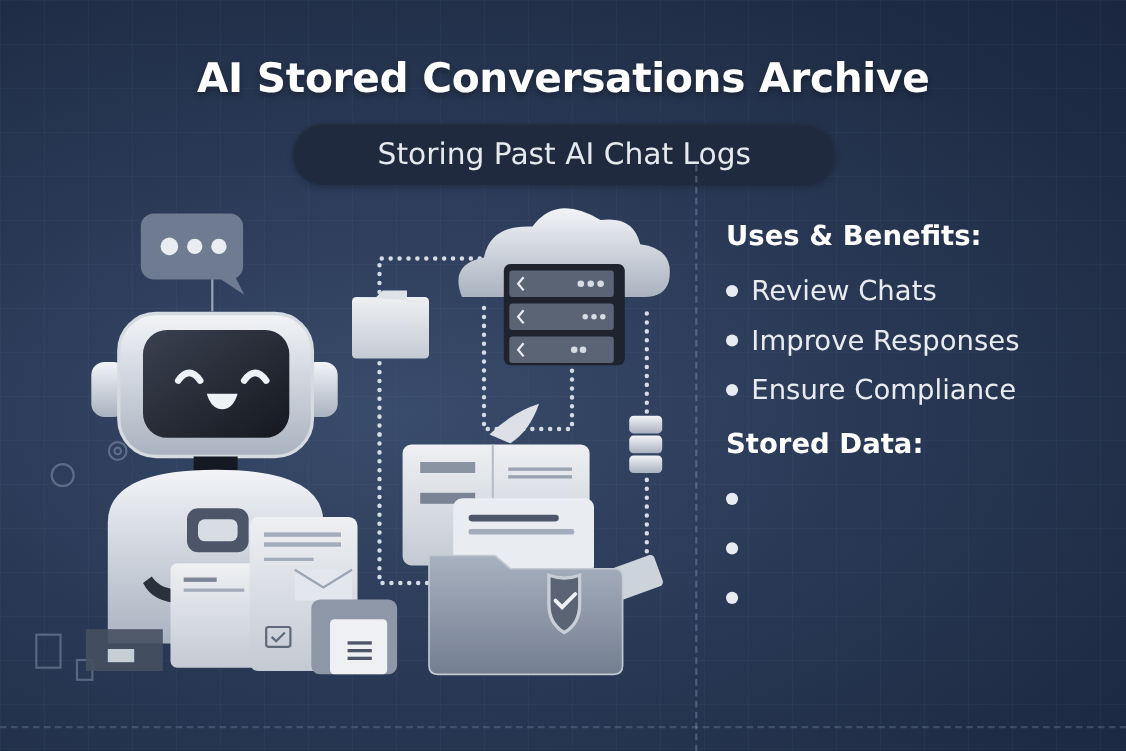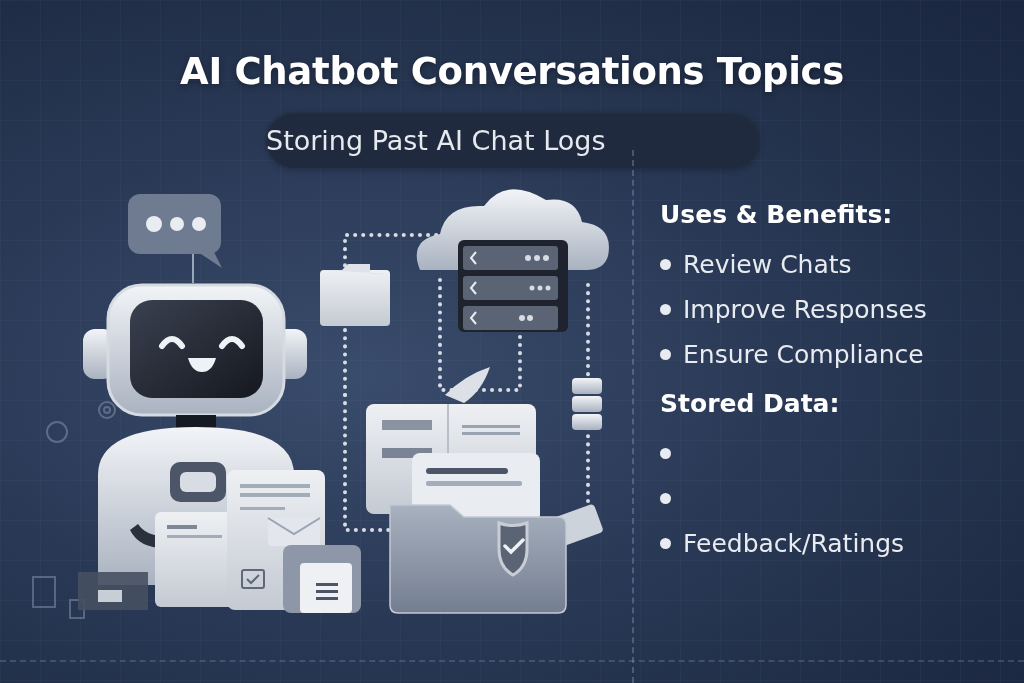--- a/index.html
+++ b/index.html
@@ -18,21 +18,21 @@
   }
   .title {
     position: absolute; left: 0; right: 0; top: 50px; text-align: center;
     font-size: 37px; font-weight: bold; color: #ffffff; letter-spacing: -0.3px;
     text-shadow: 0 2px 6px rgba(0,0,0,0.35);
   }
   .subtitle-pill {
     position: absolute; left: 266px; top: 112px; width: 494px; height: 56px;
     border-radius: 28px; background: #1f2a3e;
     box-shadow: inset 0 1px 3px rgba(255,255,255,0.05), 0 2px 6px rgba(0,0,0,0.25);
-    display: flex; align-items: center; justify-content: flex-start;
+    display: flex; align-items: center; justify-content: center;
   }
   .subtitle-pill span { font-size: 27px; color: #e6e9ee; }
   .vdivider {
     position: absolute; left: 632px; top: 150px; height: 533px; width: 0;
     border-left: 2px dashed rgba(150,170,200,0.35);
   }
   .hdivider {
     position: absolute; left: 0; right: 0; top: 660px; height: 0;
     border-top: 2px dashed rgba(150,170,200,0.25);
   }
@@ -41,21 +41,21 @@
   .bullet { display: flex; align-items: center; height: 45px; font-size: 25px; color: #e8ebf0; }
   .bullet .dot { width: 11px; height: 11px; border-radius: 50%; background: #e8ebf0; margin-right: 12px; flex: none; }
   .sec2 { margin-top: 12px; }
   .art { position: absolute; left: 0; top: 180px; width: 640px; height: 480px; }
 </style>
 </head>
 <body>
 
 <div class="grid-bg"></div>
 
-<div class="title">AI Chatbot Conversations Topics</div>
+<div class="title">AI Stored Conversations Archive</div>
 <div class="subtitle-pill">
   <span>Storing Past AI Chat Logs</span>
 </div>
 
 <div class="vdivider"></div>
 <div class="hdivider"></div>
 
 <svg class="art" viewBox="0 180 640 480" xmlns="http://www.w3.org/2000/svg">
   <defs>
     <linearGradient id="silver" x1="0" y1="0" x2="0" y2="1">
@@ -216,15 +216,14 @@
 
   <div class="section-head sec2">Stored Data:</div>
   <div class="bullet">
       <span class="dot"></span>
     </div>
   <div class="bullet">
       <span class="dot"></span>
     </div>
   <div class="bullet">
       <span class="dot"></span>
-      <span>Feedback/Ratings</span>
     </div>
 </div>
 
 </body></html>

